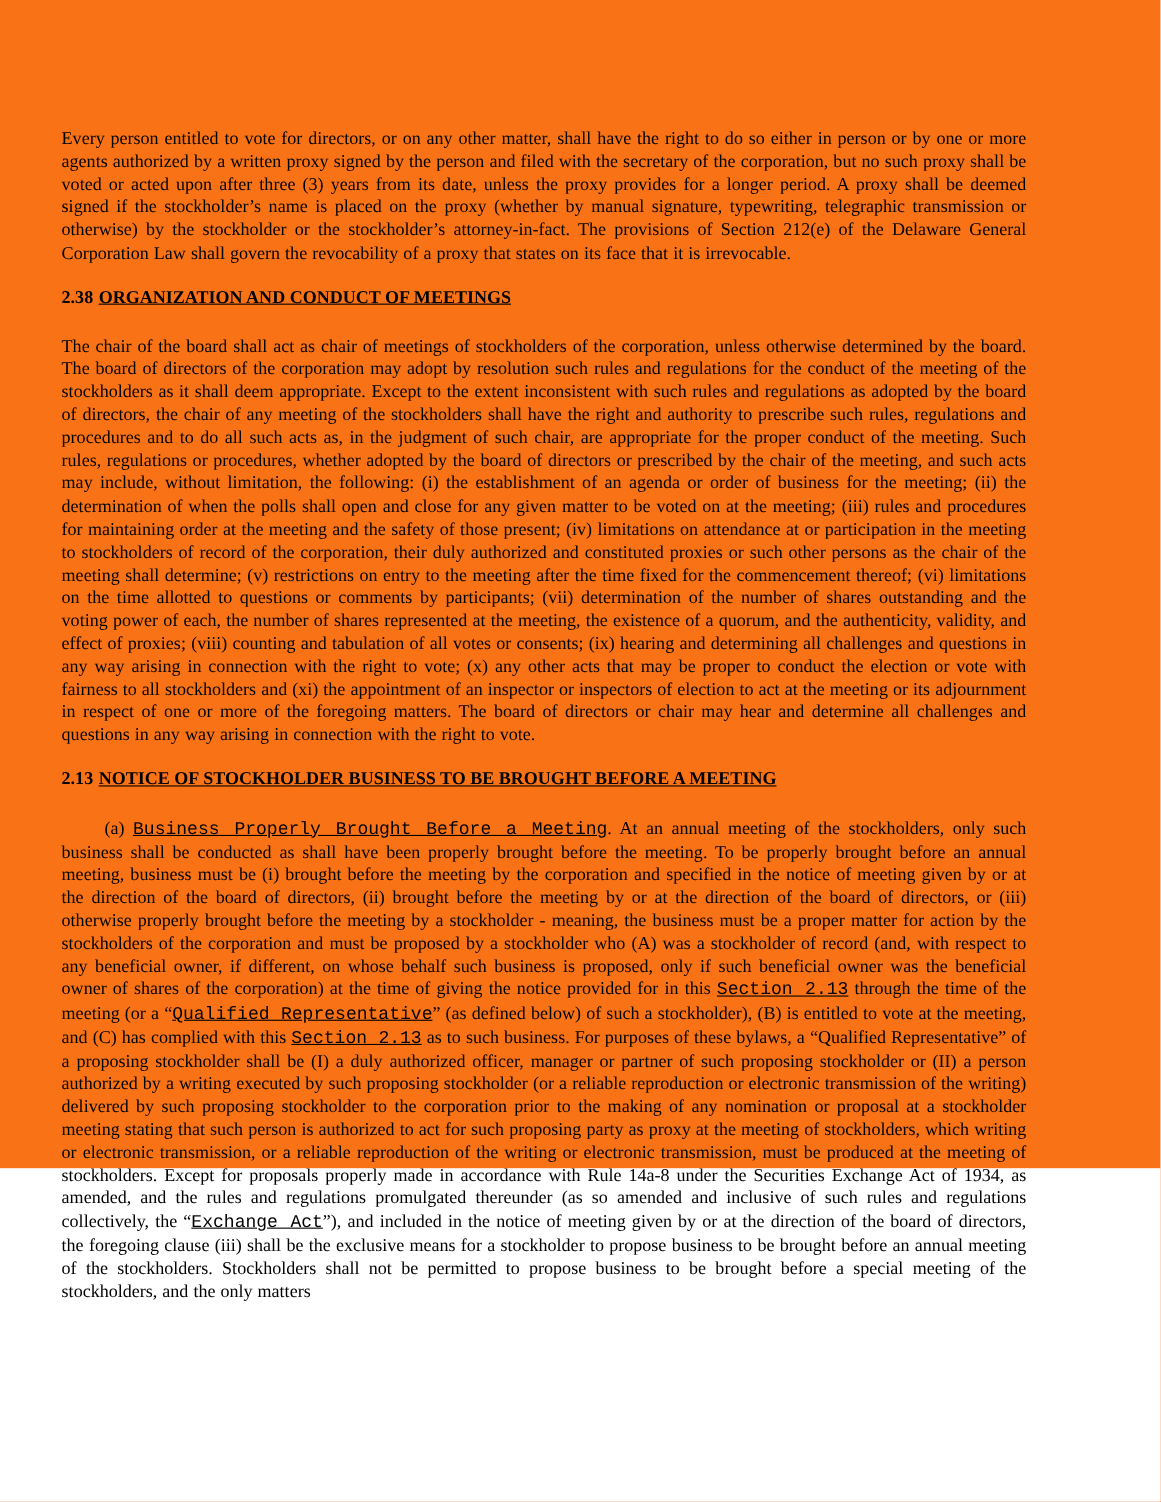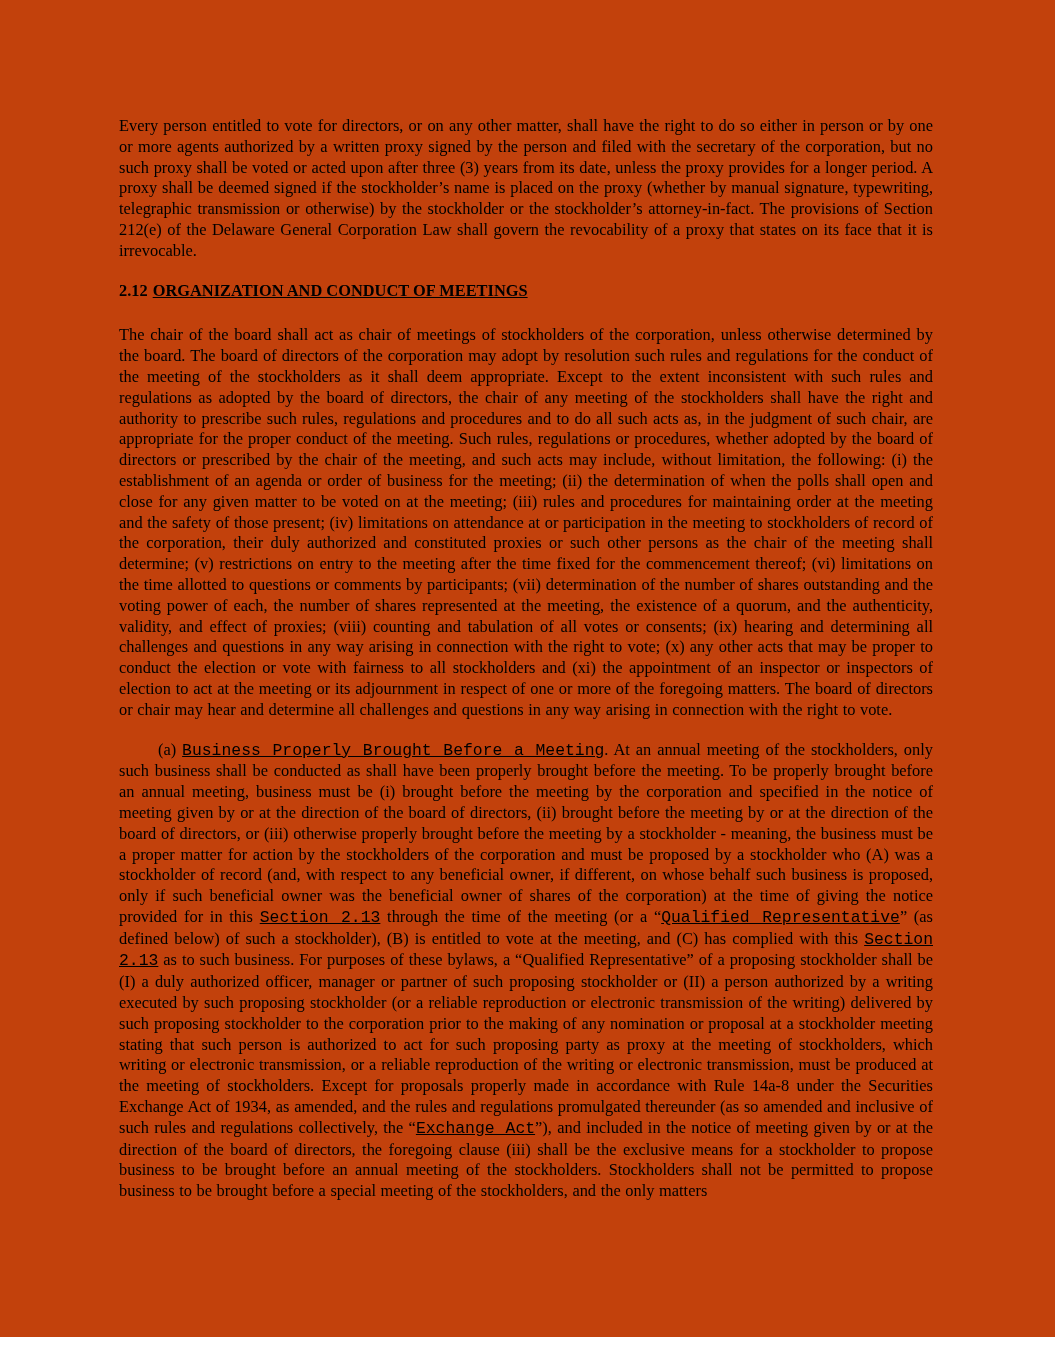--- a/index.html
+++ b/index.html
@@ -6,23 +6,23 @@
   html, body { background: #ffffff; }
   body {
     width: 1055px;
     height: 1365px;
     font-family: "Liberation Serif", serif;
     color: #000000;
     overflow: hidden;
   }
   .page {
     width: 1055px;
-    height: 1337px;
-    padding: 116px 122px 0 119px;
-    background: #c2410c;
+    height: 1062px;
+    padding: 116px 122px 0 56px;
+    background: #f97316;
   }
   .para {
     font-size: 16.4px;
     line-height: 20.8px;
     text-align: justify;
     margin-bottom: 19px;
     word-spacing: 0.5px;
   }
   .heading {
     font-size: 16.4px;
@@ -38,21 +38,24 @@
   .para u, .para-a u { text-decoration: underline; font-family: Liberation Mono, monospace; }
 </style>
 </head>
 <body>
 
 <div class="page">
 
   <p class="para">Every person entitled to vote for directors, or on any other matter, shall have the right to do so either in person or by one or more agents authorized by a written proxy signed by the person and filed with the secretary of the corporation, but no such proxy shall be voted or acted upon after three (3) years from its date, unless the proxy provides for a longer period. A proxy shall be deemed signed if the stockholder’s name is placed on the proxy (whether by manual signature, typewriting, telegraphic transmission or otherwise) by the stockholder or the stockholder’s attorney-in-fact. The provisions of Section 212(e) of the Delaware General Corporation Law shall govern the revocability of a proxy that states on its face that it is irrevocable.</p>
 
   <h2 class="heading">
-    <span class="hnum">2.12</span><span class="htitle">ORGANIZATION AND CONDUCT OF MEETINGS</span>
+    <span class="hnum">2.38</span><span class="htitle">ORGANIZATION AND CONDUCT OF MEETINGS</span>
   </h2>
 
   <p class="para">The chair of the board shall act as chair of meetings of stockholders of the corporation, unless otherwise determined by the board. The board of directors of the corporation may adopt by resolution such rules and regulations for the conduct of the meeting of the stockholders as it shall deem appropriate. Except to the extent inconsistent with such rules and regulations as adopted by the board of directors, the chair of any meeting of the stockholders shall have the right and authority to prescribe such rules, regulations and procedures and to do all such acts as, in the judgment of such chair, are appropriate for the proper conduct of the meeting. Such rules, regulations or procedures, whether adopted by the board of directors or prescribed by the chair of the meeting, and such acts may include, without limitation, the following: (i) the establishment of an agenda or order of business for the meeting; (ii) the determination of when the polls shall open and close for any given matter to be voted on at the meeting; (iii) rules and procedures for maintaining order at the meeting and the safety of those present; (iv) limitations on attendance at or participation in the meeting to stockholders of record of the corporation, their duly authorized and constituted proxies or such other persons as the chair of the meeting shall determine; (v) restrictions on entry to the meeting after the time fixed for the commencement thereof; (vi) limitations on the time allotted to questions or comments by participants; (vii) determination of the number of shares outstanding and the voting power of each, the number of shares represented at the meeting, the existence of a quorum, and the authenticity, validity, and effect of proxies; (viii) counting and tabulation of all votes or consents; (ix) hearing and determining all challenges and questions in any way arising in connection with the right to vote; (x) any other acts that may be proper to conduct the election or vote with fairness to all stockholders and (xi) the appointment of an inspector or inspectors of election to act at the meeting or its adjournment in respect of one or more of the foregoing matters. The board of directors or chair may hear and determine all challenges and questions in any way arising in connection with the right to vote.</p>
 
+  <h2 class="heading">
+    <span class="hnum">2.13</span><span class="htitle">NOTICE OF STOCKHOLDER BUSINESS TO BE BROUGHT BEFORE A MEETING</span>
+  </h2>
 
   <p class="para para-a"><span>(a) </span><u>Business Properly Brought Before a Meeting</u><span>. At an annual meeting of the stockholders, only such business shall be conducted as shall have been properly brought before the meeting. To be properly brought before an annual meeting, business must be (i) brought before the meeting by the corporation and specified in the notice of meeting given by or at the direction of the board of directors, (ii) brought before the meeting by or at the direction of the board of directors, or (iii) otherwise properly brought before the meeting by a stockholder - meaning, the business must be a proper matter for action by the stockholders of the corporation and must be proposed by a stockholder who (A) was a stockholder of record (and, with respect to any beneficial owner, if different, on whose behalf such business is proposed, only if such beneficial owner was the beneficial owner of shares of the corporation) at the time of giving the notice provided for in this </span><u>Section 2.13</u><span> through the time of the meeting (or a “</span><u>Qualified Representative</u><span>” (as defined below) of such a stockholder), (B) is entitled to vote at the meeting, and (C) has complied with this </span><u>Section 2.13</u><span> as to such business. For purposes of these bylaws, a “Qualified Representative” of a proposing stockholder shall be (I) a duly authorized officer, manager or partner of such proposing stockholder or (II) a person authorized by a writing executed by such proposing stockholder (or a reliable reproduction or electronic transmission of the writing) delivered by such proposing stockholder to the corporation prior to the making of any nomination or proposal at a stockholder meeting stating that such person is authorized to act for such proposing party as proxy at the meeting of stockholders, which writing or electronic transmission, or a reliable reproduction of the writing or electronic transmission, must be produced at the meeting of stockholders. Except for proposals properly made in accordance with Rule 14a-8 under the Securities Exchange Act of 1934, as amended, and the rules and regulations promulgated thereunder (as so amended and inclusive of such rules and regulations collectively, the “</span><u>Exchange Act</u><span>”), and included in the notice of meeting given by or at the direction of the board of directors, the foregoing clause (iii) shall be the exclusive means for a stockholder to propose business to be brought before an annual meeting of the stockholders. Stockholders shall not be permitted to propose business to be brought before a special meeting of the stockholders, and the only matters</span></p>
 
 </div>
 
 </body></html>

